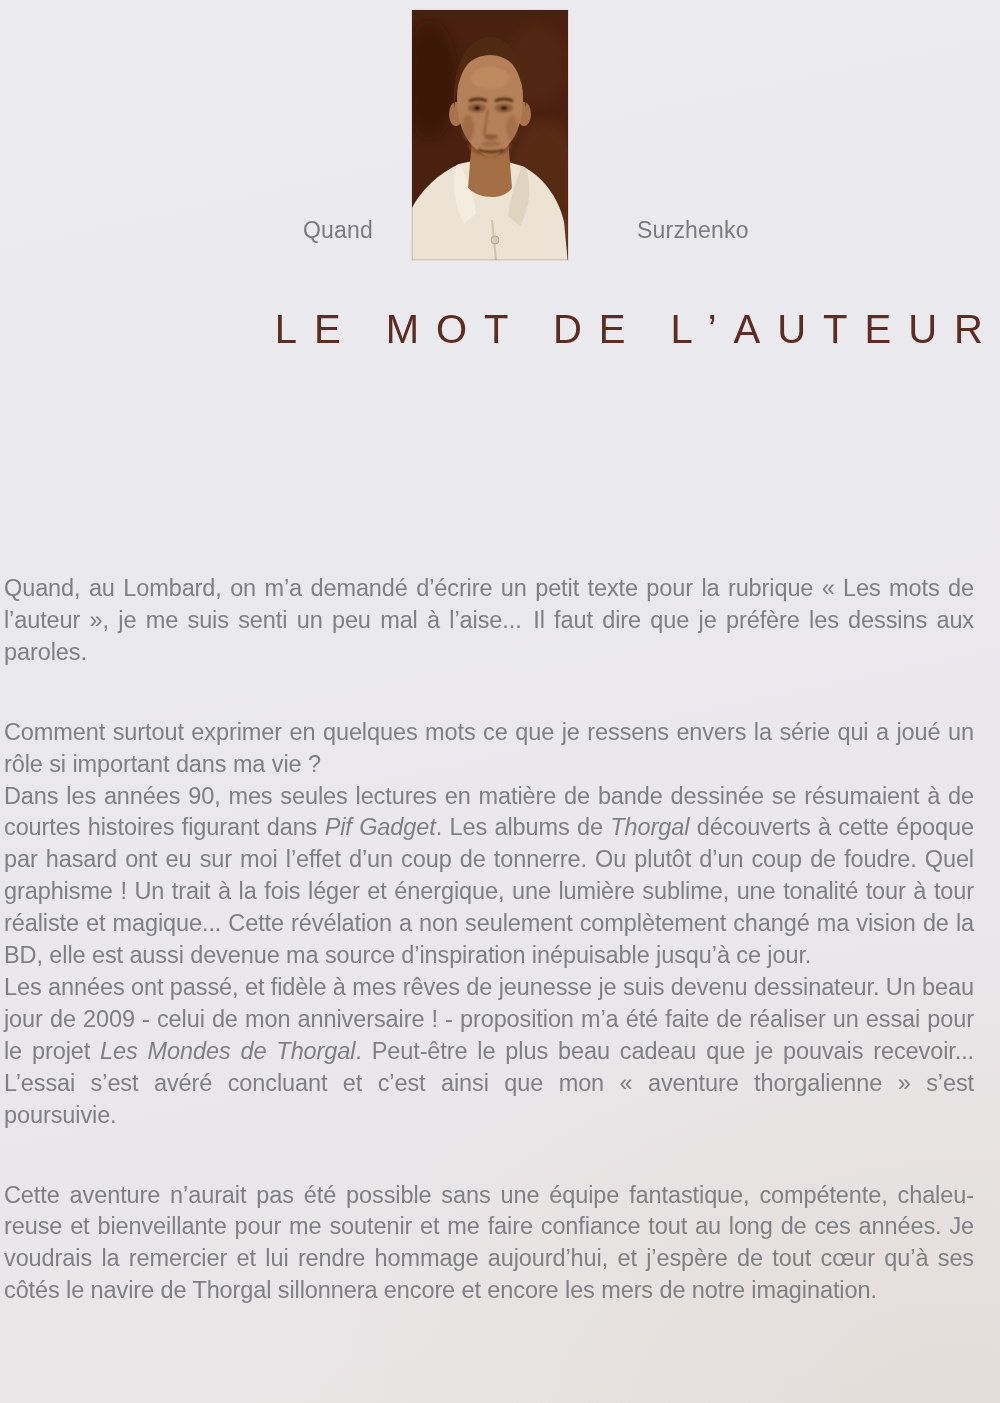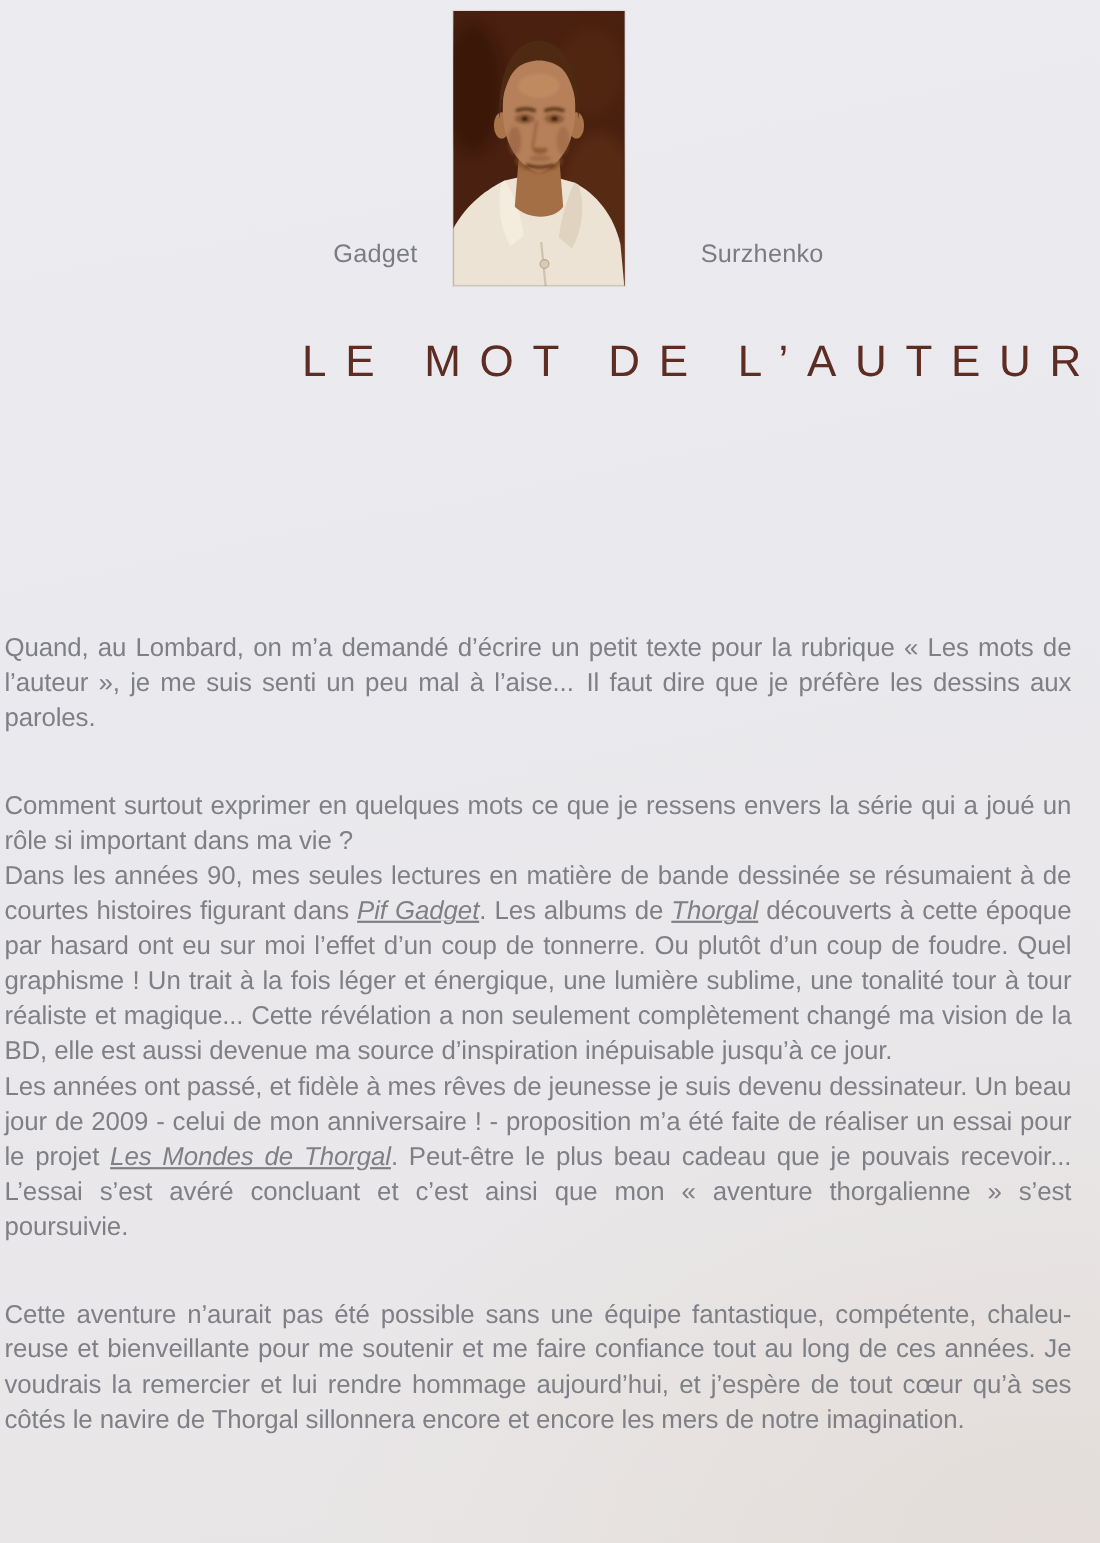--- a/index.html
+++ b/index.html
@@ -38,21 +38,21 @@
   }
   .body-text{
     position:absolute;left:4px;top:573px;width:970px;
     font-size:23.5px;line-height:31.9px;
     color:var(--ink,#7f8086);
     text-align:justify;
     letter-spacing:-0.1px;
   }
   .body-text p{margin:0;}
   .block + .block{margin-top:48px;}
-  .it{font-style:italic;text-decoration:underline;}
+  .it{font-style:italic;}
 </style>
 </head>
 <body>
 
 <div class="page">
 
   <div class="photo" title="sepia portrait photograph of the author wearing a white polo shirt against dark foliage">
     <svg viewBox="0 0 156 250" aria-hidden="true">
       <defs>
         <filter id="soft" x="-40%" y="-40%" width="180%" height="180%">
@@ -100,21 +100,21 @@
           <path d="M66,140 Q79,144 92,140" stroke="#5d3115" stroke-width="2.8" fill="none"></path>
           <ellipse cx="79" cy="146" rx="8" ry="2.5" fill="#9a6038" opacity="0.55"></ellipse>
           <ellipse cx="56" cy="118" rx="6" ry="13" fill="#8a5530" opacity="0.45"></ellipse>
           <ellipse cx="100" cy="118" rx="6" ry="13" fill="#8a5530" opacity="0.35"></ellipse>
         </g>
       </g>
       <rect x="0.5" y="0.5" width="155" height="249" fill="none" stroke="rgba(60,30,15,0.15)"></rect>
     </svg>
   </div>
 
-  <div class="caption caption-left">Gadget</div>
+  <div class="caption caption-left">Quand</div>
   <div class="caption caption-right">Surzhenko</div>
 
   <h1 class="title">LE MOT DE L’AUTEUR</h1>
 
   <div class="body-text">
 
     <section class="block">
       <p><span>Quand, au Lombard, on m’a demandé d’écrire un petit texte pour la rubrique «&nbsp;Les mots de l’auteur&nbsp;», je me suis senti un peu mal à l’aise... Il faut dire que je préfère les dessins aux paroles.</span></p>
     </section>
 

